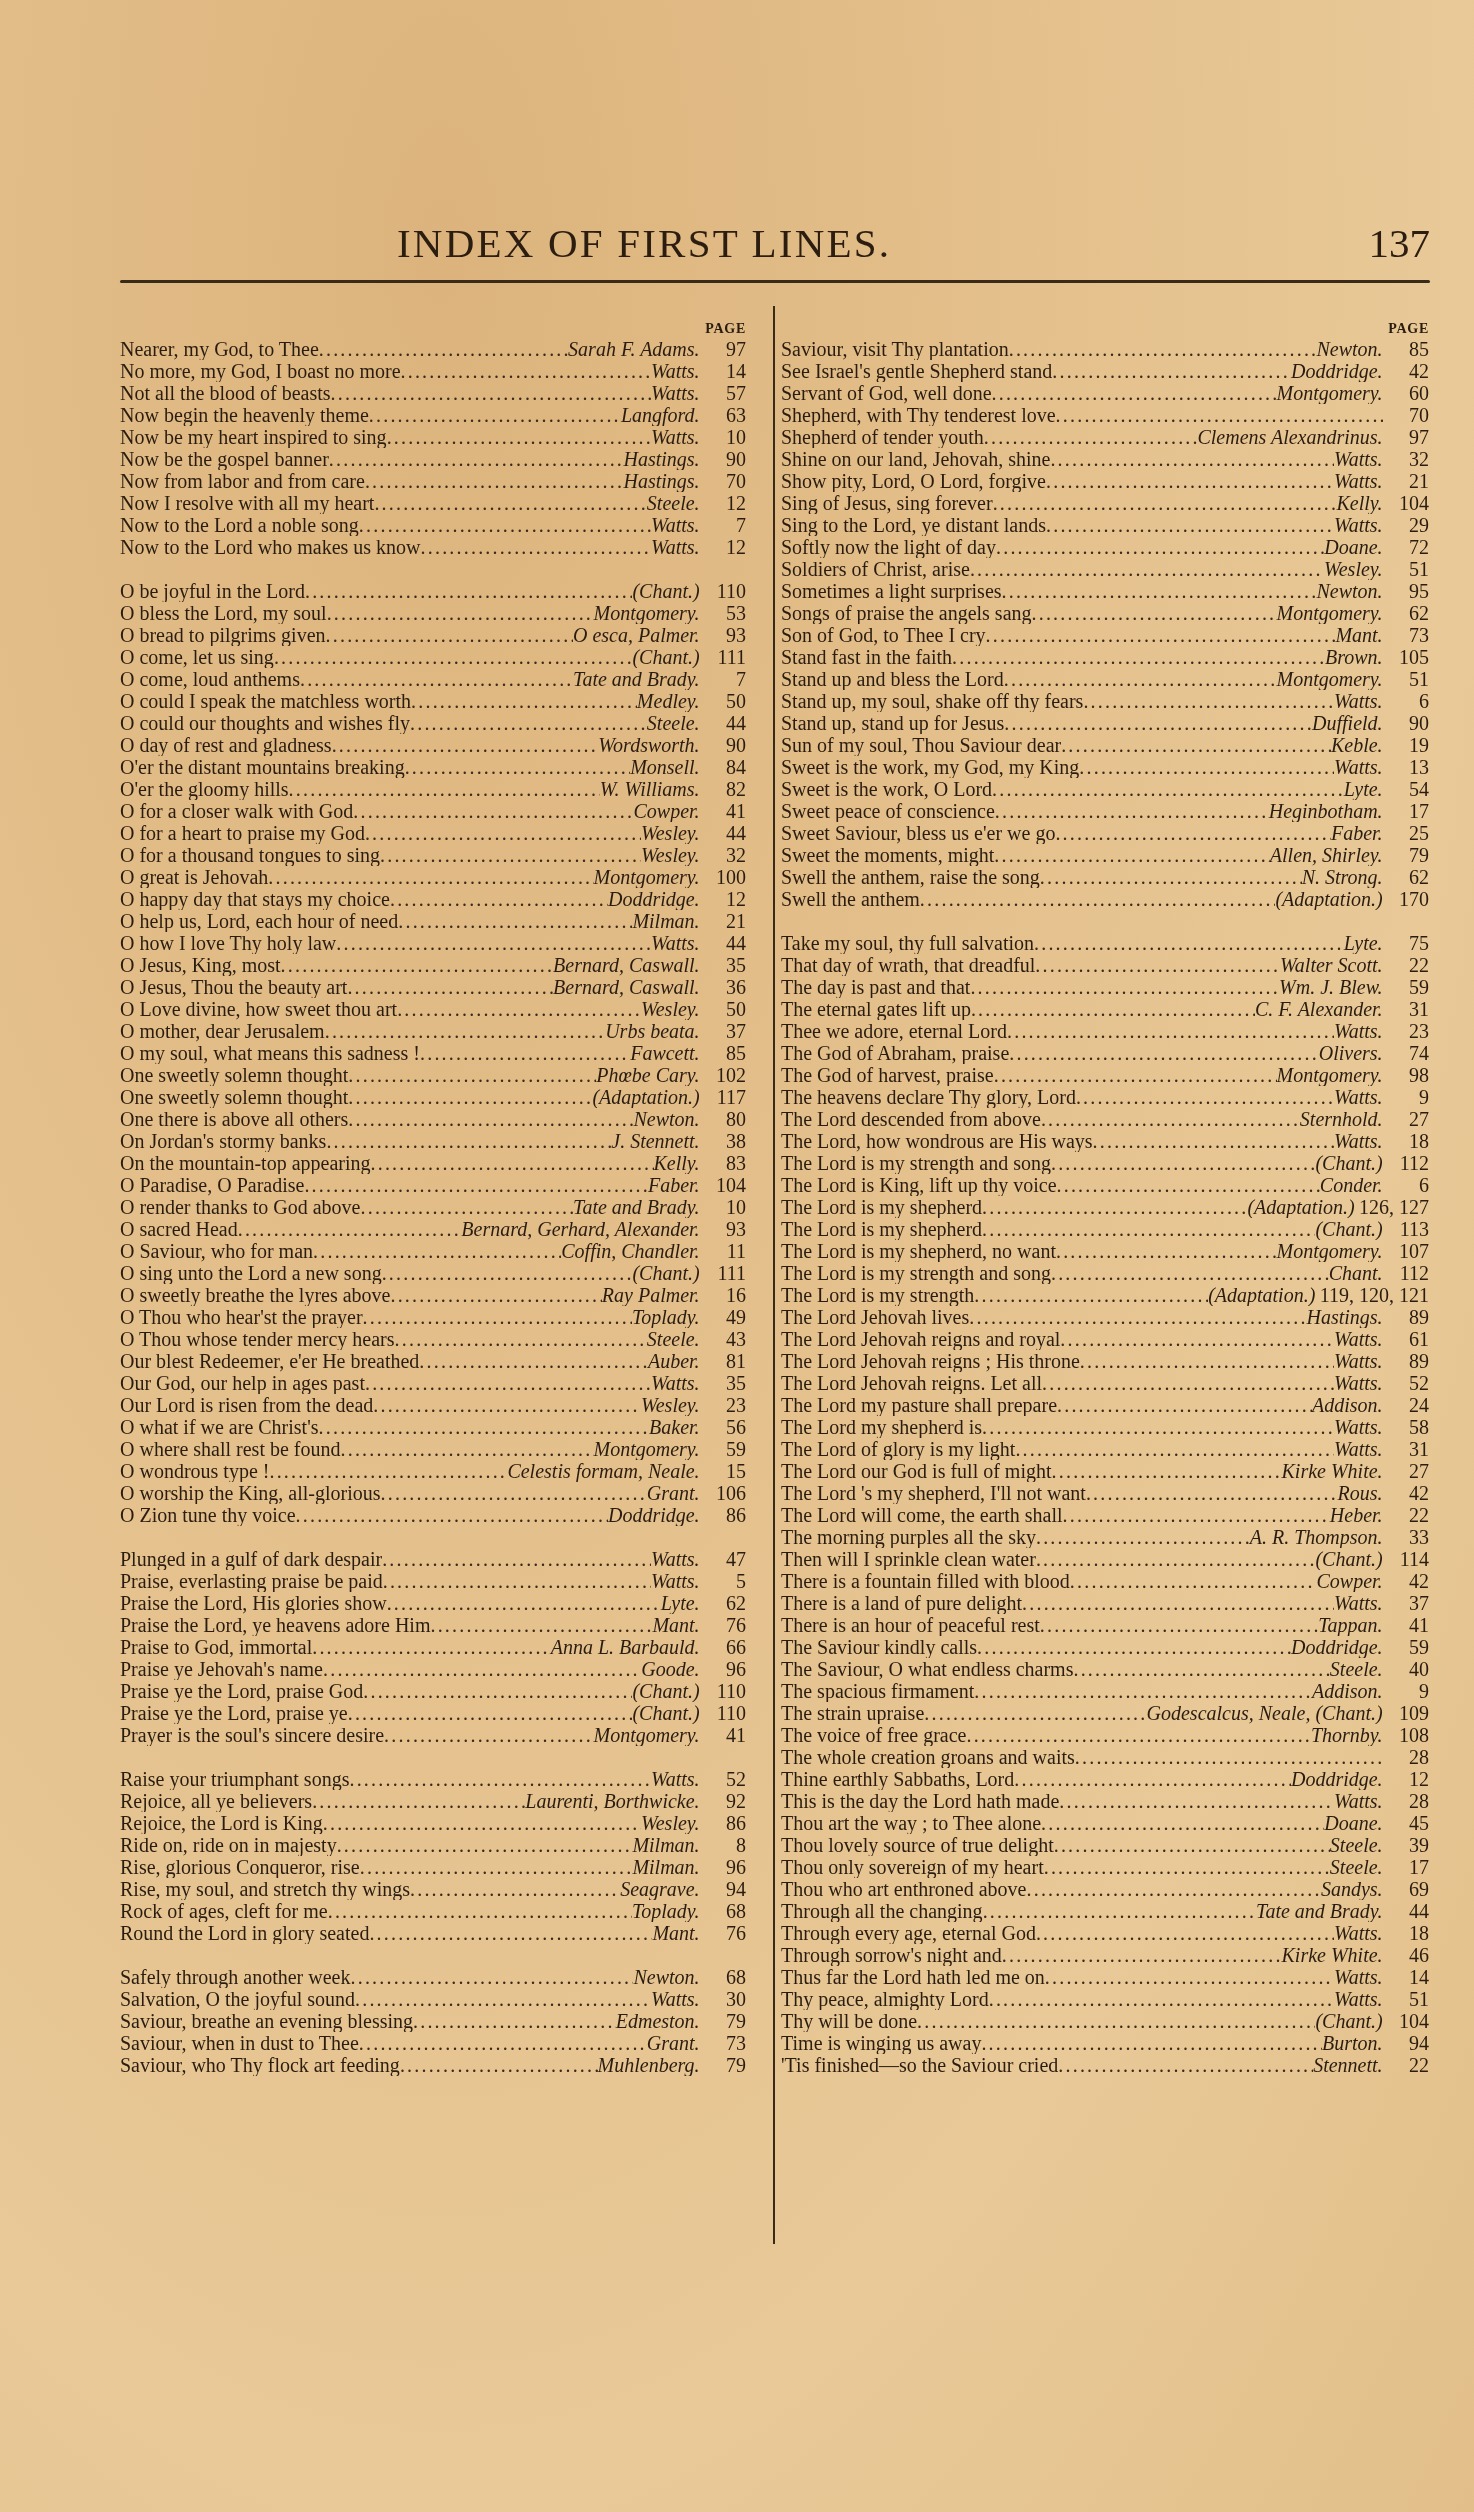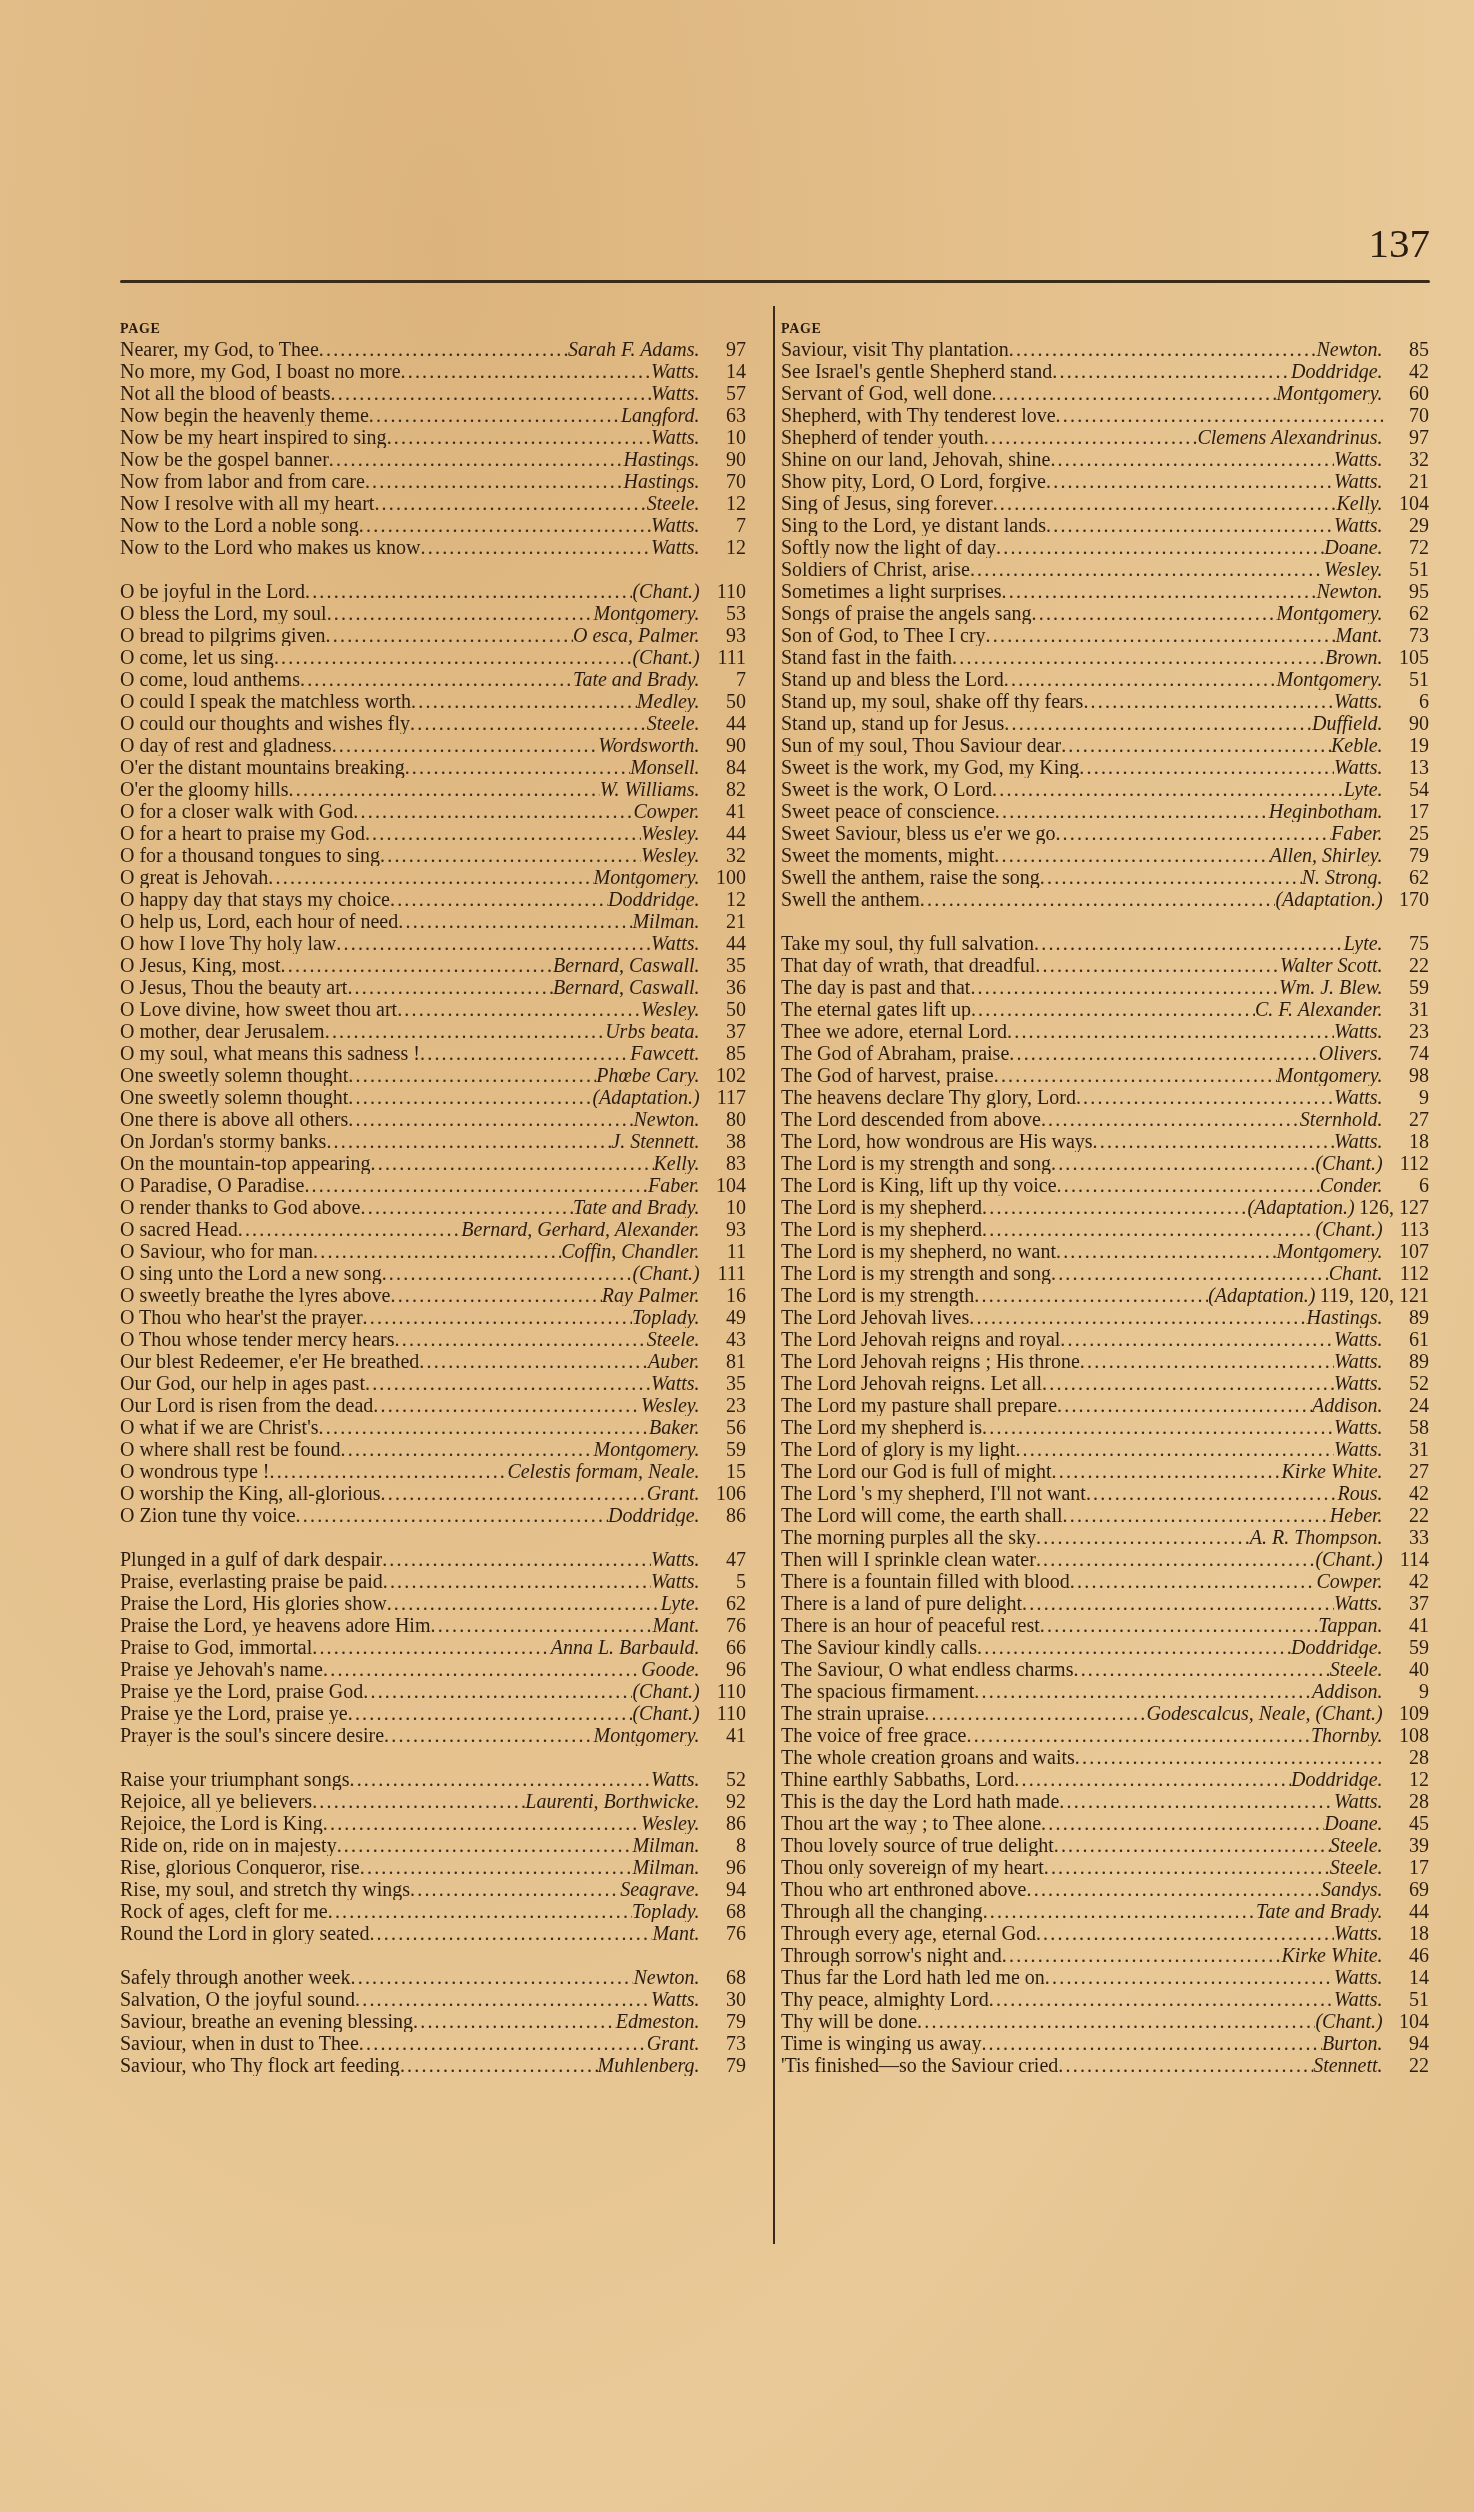--- a/index.html
+++ b/index.html
@@ -27,21 +27,21 @@
     background: #3a2a18; border-radius: 1.5px;
   }
   .column-divider {
     position: absolute; left: 773px; top: 306px; width: 1.5px; height: 1938px;
     background: #3a2a18;
   }
   .column { position: absolute; top: 320px; }
   .col-left { left: 120px; width: 626px; }
   .col-right { left: 781px; width: 648px; }
   .col-page-label {
-    font-size: 14px; font-weight: bold; letter-spacing: 0.7px;
+    text-align: right; font-size: 14px; font-weight: bold; letter-spacing: 0.7px;
     height: 17.5px; line-height: 17.5px;
   }
   .entry {
     display: flex; align-items: baseline; height: 22px; line-height: 22px;
     font-size: 20px; white-space: nowrap; overflow: hidden;
   }
   .entry .line { flex: 0 0 auto; }
   .entry .leader {
     flex: 1 1 auto; overflow: hidden; letter-spacing: 2.2px; color: #3a2a18;
     min-width: 5.8px;
@@ -51,20 +51,21 @@
   }
   .entry .author { flex: 0 0 auto; font-style: italic; }
   .entry .pg { flex: 0 0 auto; text-align: right; min-width: 42px; padding-left: 4.4px; }
   .entry .pg.wide { min-width: 0; }
   .group-gap { height: 22px; }
 </style>
 </head>
 <body>
 
 <div class="page-header">
+  <div class="page-title">INDEX OF FIRST LINES.</div>
   <div class="page-number">137</div>
 </div>
 <div class="header-rule"></div>
 <div class="column-divider"></div>
 
 <div class="column col-left">
   <div class="col-page-label">PAGE</div>
 <div class="entry">
       <span class="line">Nearer, my God, to Thee</span>
       <span class="leader"></span>

